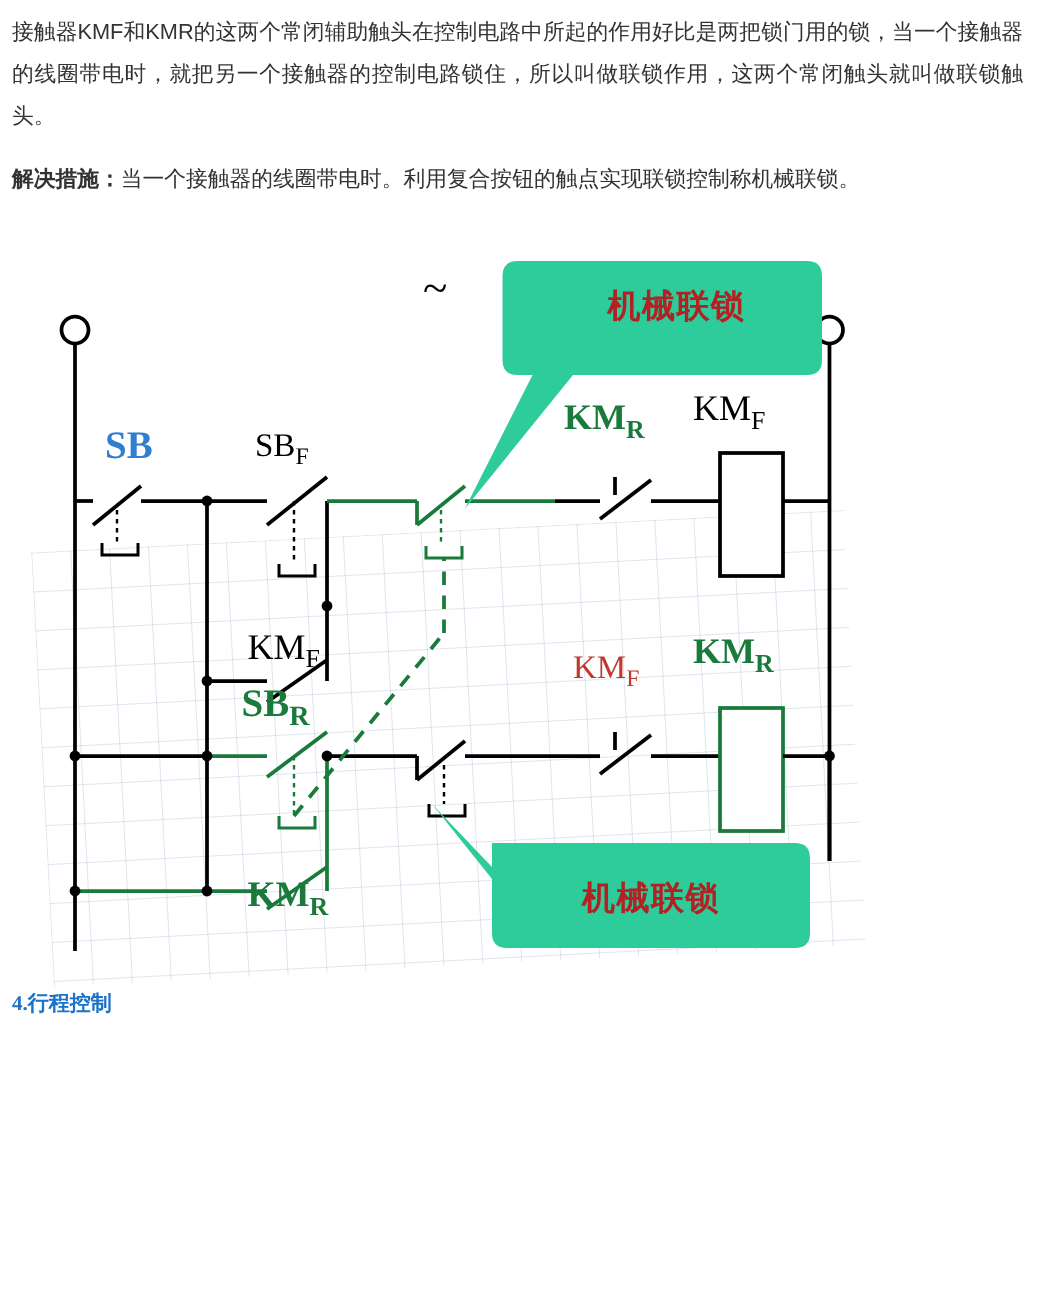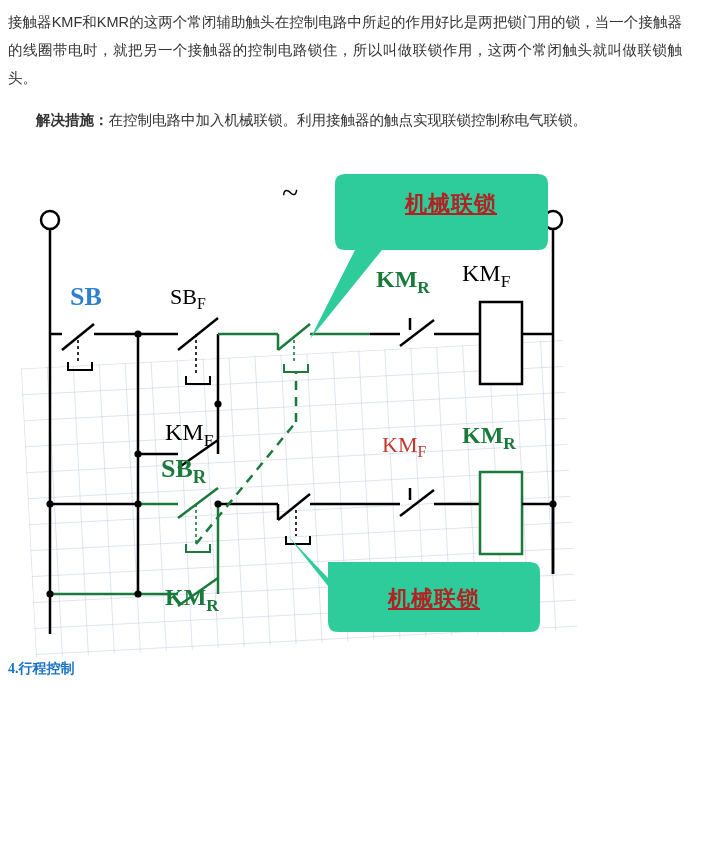--- a/index.html
+++ b/index.html
@@ -27,21 +27,20 @@
     color: #333333;
     text-align: justify;
     text-justify: inter-ideograph;
   }
   p.para.first {
     padding-top: 8px;
   }
   .bold-lead {
     font-weight: bold;
     color: #333333;
-    margin-left: 28px;
   }
   .figure-wrap {
     padding: 6px 8px 0 8px;
   }
   .figure {
     position: relative;
     width: 560px;
     height: 490px;
     margin-left: 2px;
     background: #ffffff;
@@ -64,21 +63,20 @@
     left: 0;
     top: 0;
   }
   .callout-label {
     position: absolute;
     font-size: 22px;
     font-weight: bold;
     color: #b22222;
     font-family: "Liberation Serif", "DejaVu Serif", serif;
     letter-spacing: 1px;
-    text-decoration: underline;
   }
   #callout-top-label {
     left: 395px;
     top: 35px;
   }
   #callout-bottom-label {
     left: 378px;
     top: 430px;
   }
   .lbl {
@@ -99,21 +97,21 @@
 </style>
 </head>
 <body>
 
 <div class="page">
 
   <p class="para first">接触器KMF和KMR的这两个常闭辅助触头在控制电路中所起的作用好比是两把锁门用的锁，当一个接触器的线圈带电时，就把另一个接触器的控制电路锁住，所以叫做联锁作用，这两个常闭触头就叫做联锁触头。</p>
 
 
 
-  <p class="para"><span class="bold-lead">解决措施：</span><span>在控制电路中加入机械联锁。利用接触器的触点实现联锁控制称电气联锁。</span></p>
+  <p class="para"><span class="bold-lead">解决措施：</span><span>当一个接触器的线圈带电时。利用复合按钮的触点实现联锁控制称机械联锁。</span></p>
 
   <div class="figure-wrap">
     <div class="figure">
 
       <div class="grid-bg"></div>
 
       <svg class="fig-svg" width="560" height="490" viewBox="0 0 560 490">
 
         <circle cx="40" cy="66" r="9" fill="#ffffff" stroke="#000" stroke-width="2.5"></circle>
         <circle cx="543" cy="66" r="9" fill="#ffffff" stroke="#000" stroke-width="2.5"></circle>

